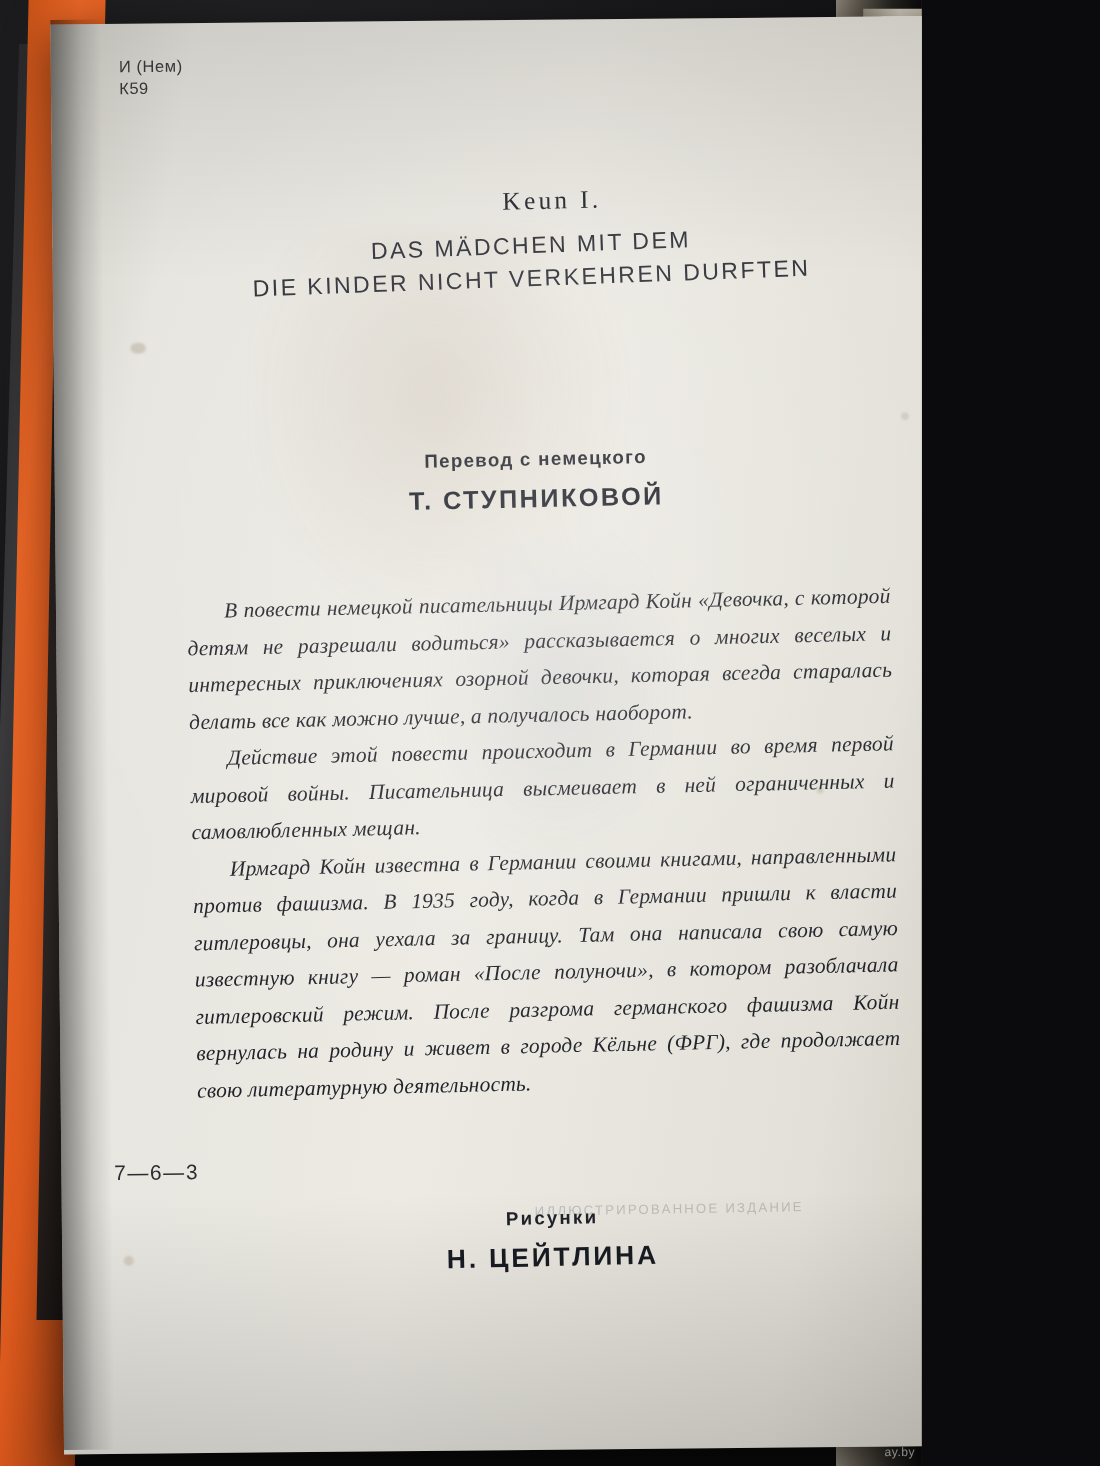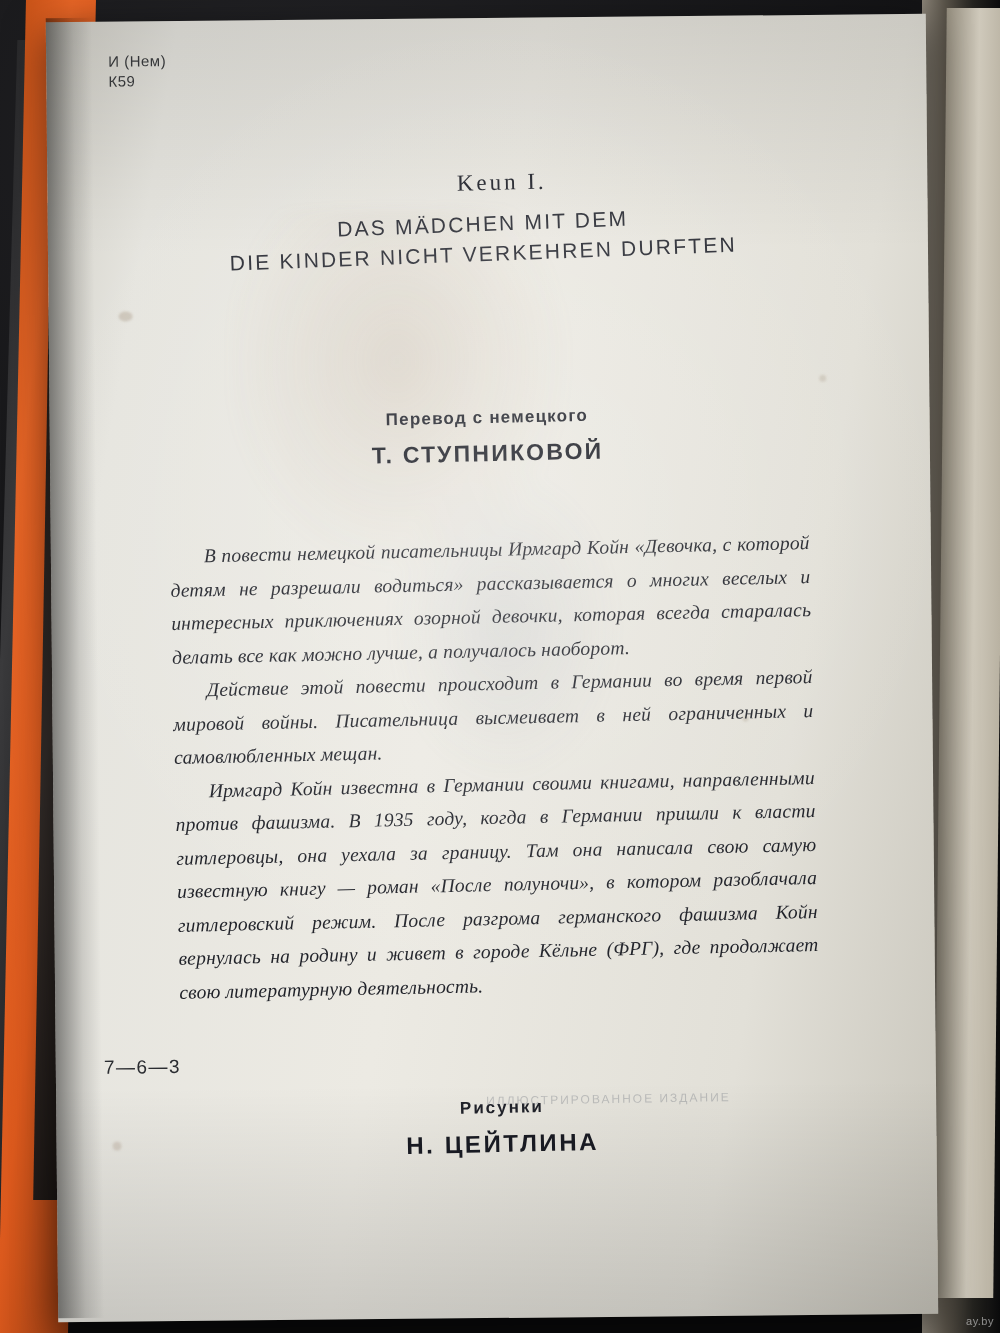--- a/index.html
+++ b/index.html
@@ -2,21 +2,21 @@
 <html><head>
 <meta charset="utf-8">
 <style>
   html, body {
     margin: 0;
     padding: 0;
     background: #0b0b0d;
   }
   #page {
     position: relative;
-    width: 1000px;
+    width: 838px;
     height: 1333px;
     overflow: hidden;
     background: #be185d;
     font-family: "Liberation Serif", serif;
   }
 
   
   .bg-dark {
     position: absolute;
     inset: 0;

